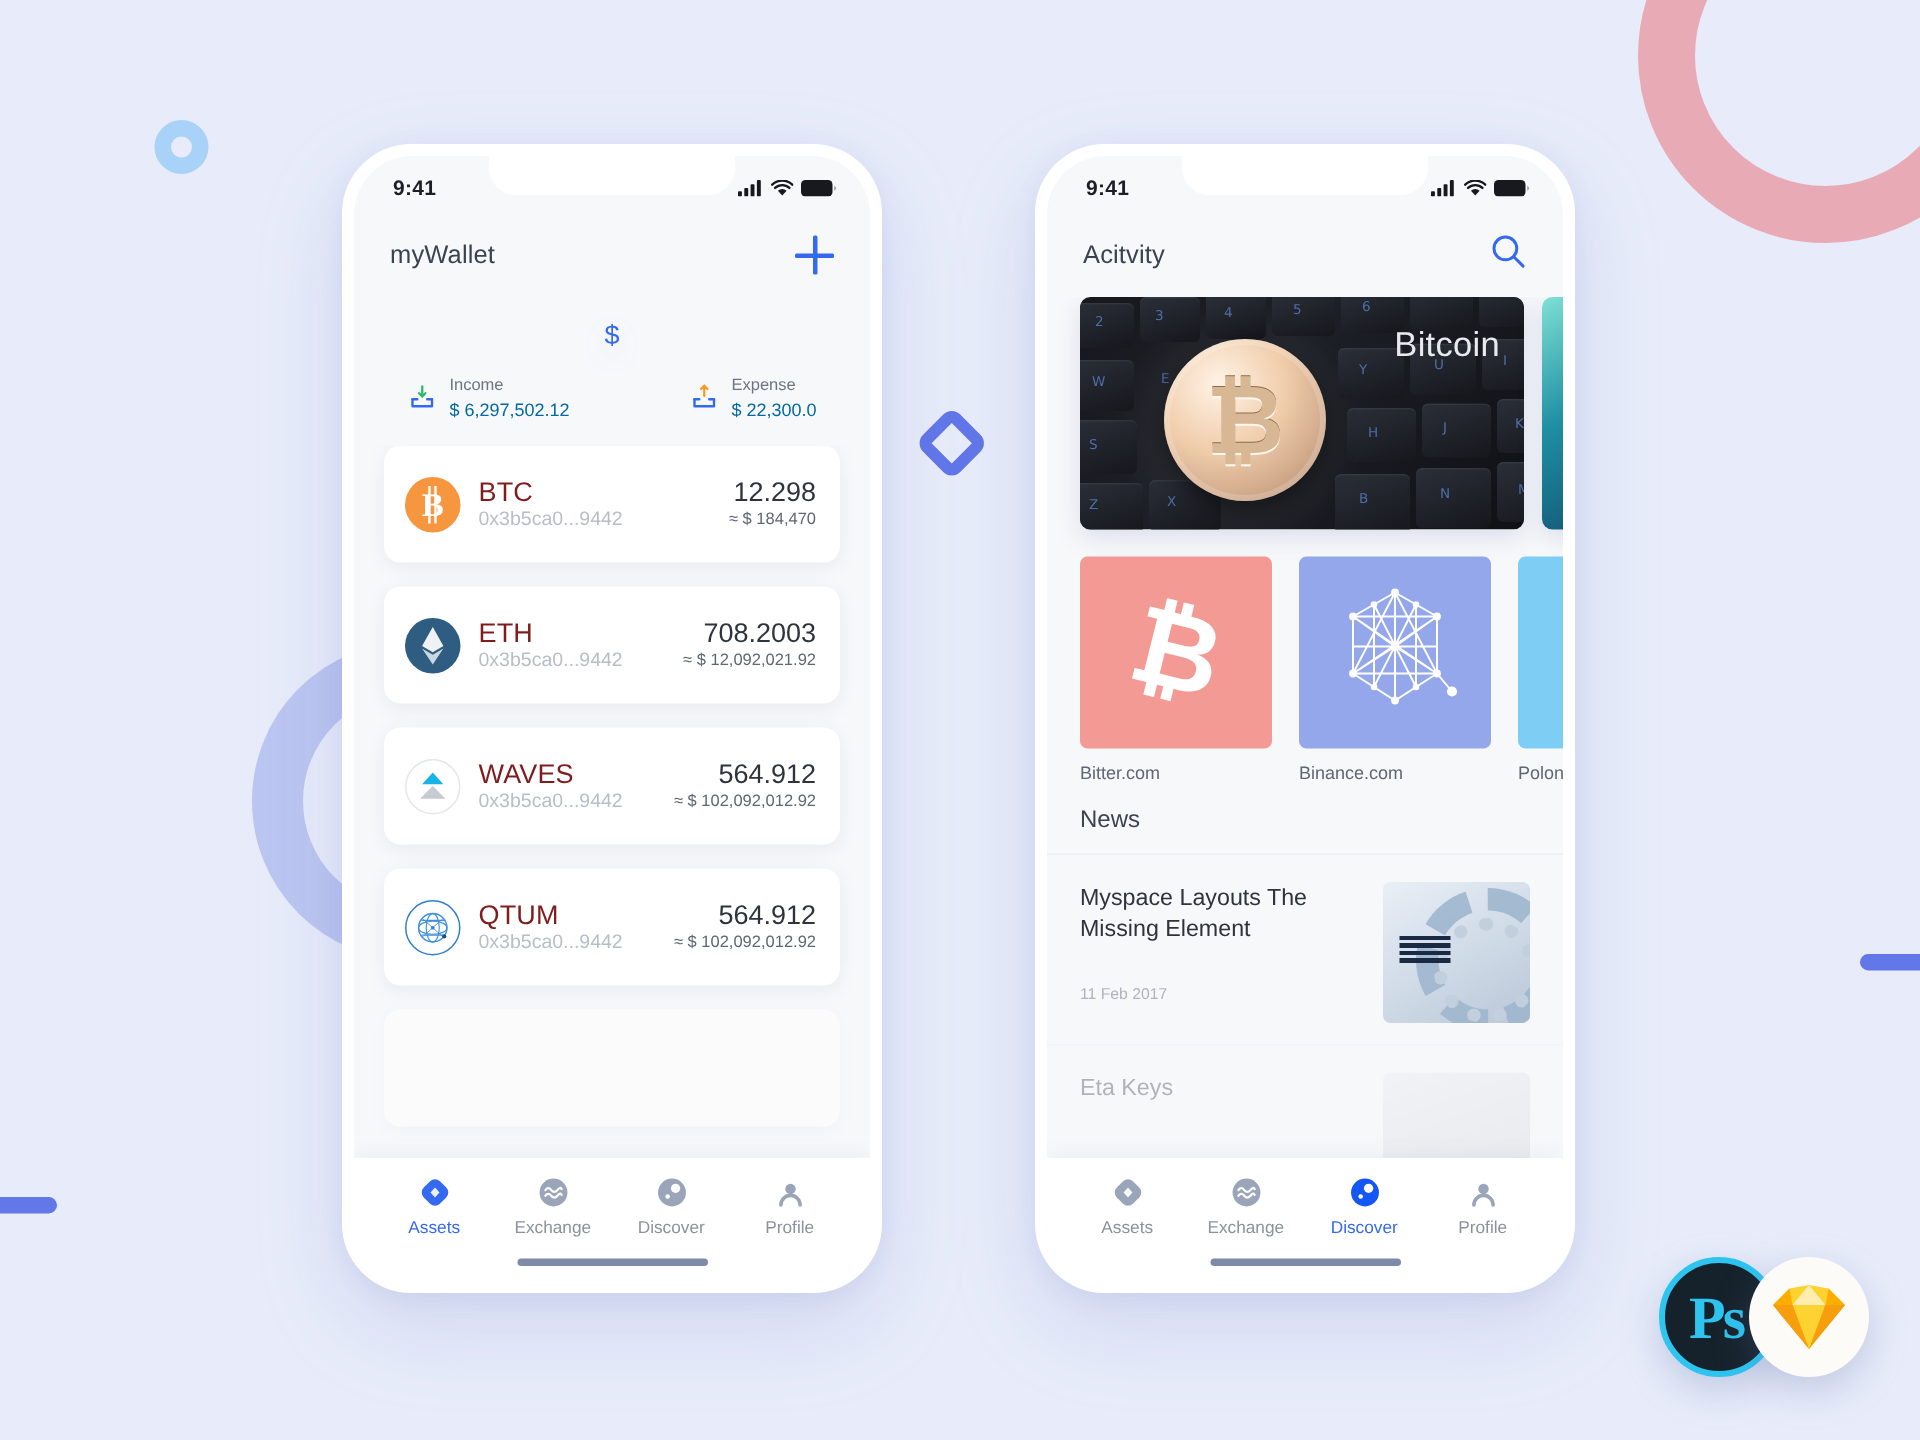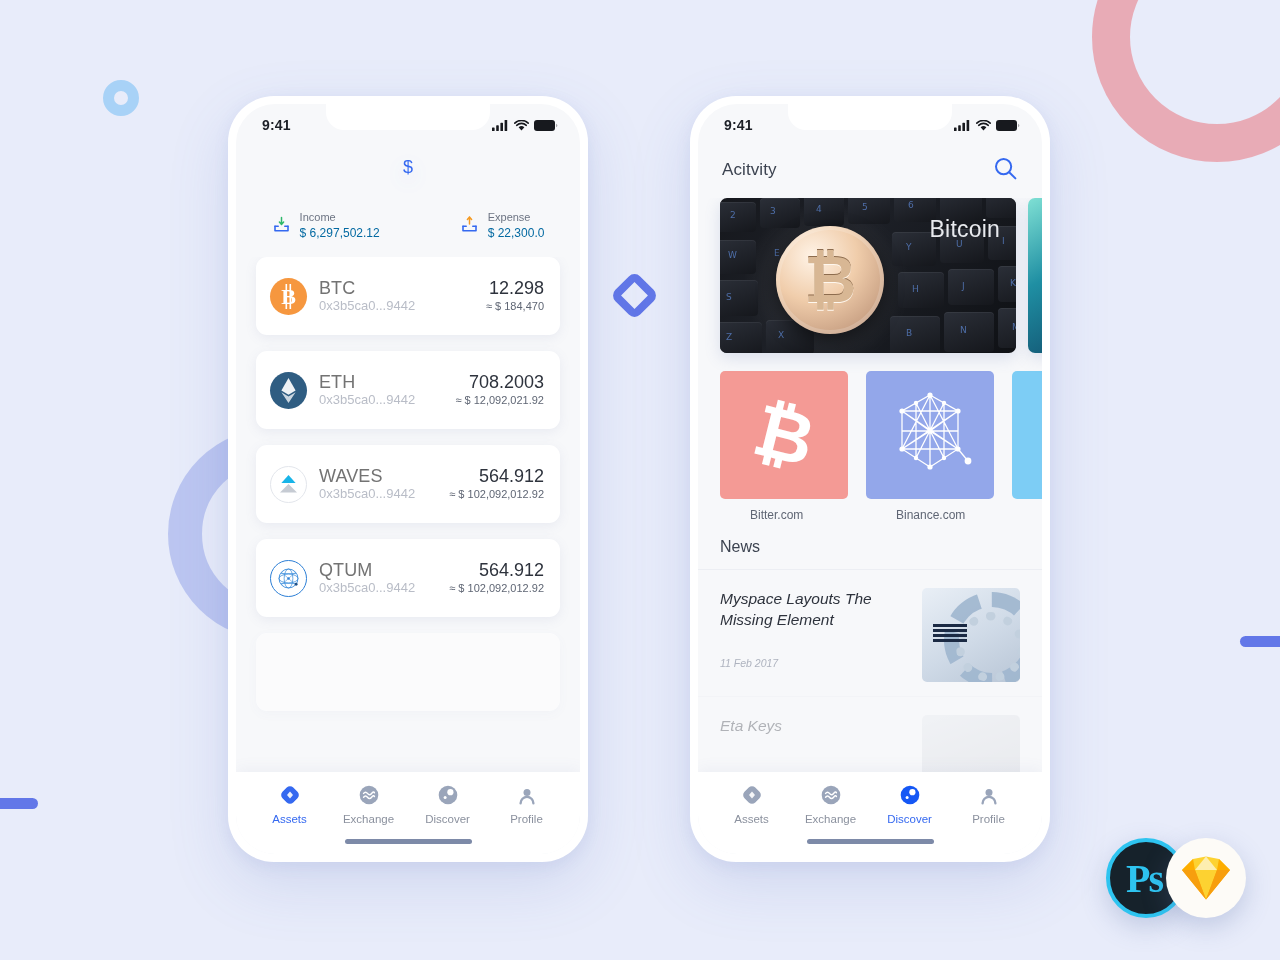--- a/index.html
+++ b/index.html
@@ -122,21 +122,21 @@
   .balance-block { flex: 0 0 auto; padding: 6px 0 16px; text-align: center; }
   .balance-row {
     display: flex; align-items: flex-start; justify-content: center; gap: 4px;
     filter: drop-shadow(0 7px 9px rgba(53,105,240,.16));
   }
   .cur-sign { font-size: 18px; color: #3569f0; margin-top: 9px; font-weight: 300; }
   .balance-amount {
     font-size: 39px; color: #3569f0; font-weight: 500; letter-spacing: -.6px; line-height: 1;
   }
   .flow-row {
-    display: flex; justify-content: center; gap: 80px; margin-top: 32px;
+    display: flex; justify-content: center; gap: 80px; margin-top: 16px;
   }
   .flow-item { display: flex; align-items: center; gap: 9px; }
   .flow-text { text-align: left; }
   .flow-label { font-size: 11px; color: #6d7483; line-height: 1.35; }
   .flow-value { font-size: 12px; color: #0369a1; line-height: 1.35; }
 
   
   .asset-list {
     flex: 1 1 auto;
     padding: 0 20px;
@@ -153,21 +153,21 @@
     padding: 0 16px 0 14px;
     cursor: pointer;
   }
   .coin-icon {
     width: 37px; height: 37px; border-radius: 50%;
     flex: 0 0 auto; margin-right: 12px;
     display: flex; align-items: center; justify-content: center;
     overflow: hidden;
   }
   .asset-main { flex: 1 1 auto; min-width: 0; }
-  .asset-symbol { font-size: 18px; color: #737373; line-height: 1.15; letter-spacing: .1px; }
+  .asset-symbol { font-size: 18px; color: #7f1d1d; line-height: 1.15; letter-spacing: .1px; }
   .asset-addr { font-size: 13px; color: #b9bdc7; line-height: 1.25; }
   .asset-side { text-align: right; flex: 0 0 auto; }
   .asset-amount { font-size: 18px; color: #2e333d; line-height: 1.15; }
   .asset-fiat { font-size: 11px; color: #5f6674; line-height: 1.4; }
   .asset-card.peek { height: 78px; opacity: .55; box-shadow: 0 3px 12px rgba(105,120,170,.07); }
 
   
   .tabbar {
     flex: 0 0 auto;
     background: #ffffff;
@@ -246,29 +246,28 @@
   .rec-item { flex: 0 0 auto; cursor: pointer; }
   .rec-tile {
     width: 128px; height: 128px; border-radius: 5px;
     display: flex; align-items: center; justify-content: center;
     margin-bottom: 9px;
   }
   .rec-tile.t0 { background: #f49a95; }
   .rec-tile.t1 { background: #93a7ea; }
   .rec-tile.t2 { background: #7dcdf5; }
   .rec-tile .glyph-b { font-size: 72px; color: #fff; font-weight: bold; transform: rotate(14deg); line-height:1; }
-  .rec-label { font-size: 12px; color: #5f6674; margin-left: 30px; }
+  .rec-label { font-size: 12px; color: #5f6674; }
 
   .news-list { padding: 0 0 0 0; }
   .news-row {
     display: flex; align-items: flex-start; 
     padding: 18px 22px 14px;
     border-top: 1px solid #eceef3;
     cursor: pointer;
-    font-style: italic;
   }
   .news-text { flex: 1 1 auto; min-width: 0; }
   .news-title { font-size: 15.5px; color: #2e333d; line-height: 1.38; }
   .news-date { font-size: 10.5px; color: #aeb3bf; margin-top: 26px; }
   .news-thumb {
     flex: 0 0 auto; width: 98px; height: 94px; border-radius: 5px;
     overflow: hidden; position: relative;
     background: linear-gradient(150deg,#e9eff6,#cfdae7 55%,#b9c6d6);
   }
   .news-row.faded { opacity: .35; }
@@ -342,20 +341,24 @@
           <path d="M2.7 5.3a7 7 0 0 1 9.6 0" stroke="#17191e" stroke-width="1.6" fill="none" stroke-linecap="round"></path>
           <path d="M.8 3.1a9.7 9.7 0 0 1 13.4 0" stroke="#17191e" stroke-width="1.6" fill="none" stroke-linecap="round"></path>
         </svg>
         <svg width="24" height="11" viewBox="0 0 24 11">
           <rect x="0" y="0" width="21" height="11" rx="3" fill="#17191e"></rect>
           <path d="M22.2 3.8v3.4a1.9 1.9 0 0 0 0-3.4z" fill="#17191e" opacity=".45"></path>
         </svg>
       </div>
     </div>
 
+    <div class="app-header">
+      <div class="app-title">myWallet</div>
+      <div class="plus-btn"></div>
+    </div>
 
     <div class="balance-block">
       <div class="balance-row">
         <span class="cur-sign">$</span>
       </div>
       <div class="flow-row">
         <div class="flow-item">
           <svg width="19" height="19" viewBox="0 0 19 19">
             <path d="M9.5 1.5v6.2M9.5 8.4 7.4 6.1M9.5 8.4l2.1-2.3" stroke="#2fb86b" stroke-width="1.5" fill="none" stroke-linecap="round"></path>
             <path d="M3 10.2v4.6h13v-4.6" stroke="#3569f0" stroke-width="1.6" fill="none" stroke-linecap="round" stroke-linejoin="round"></path>

